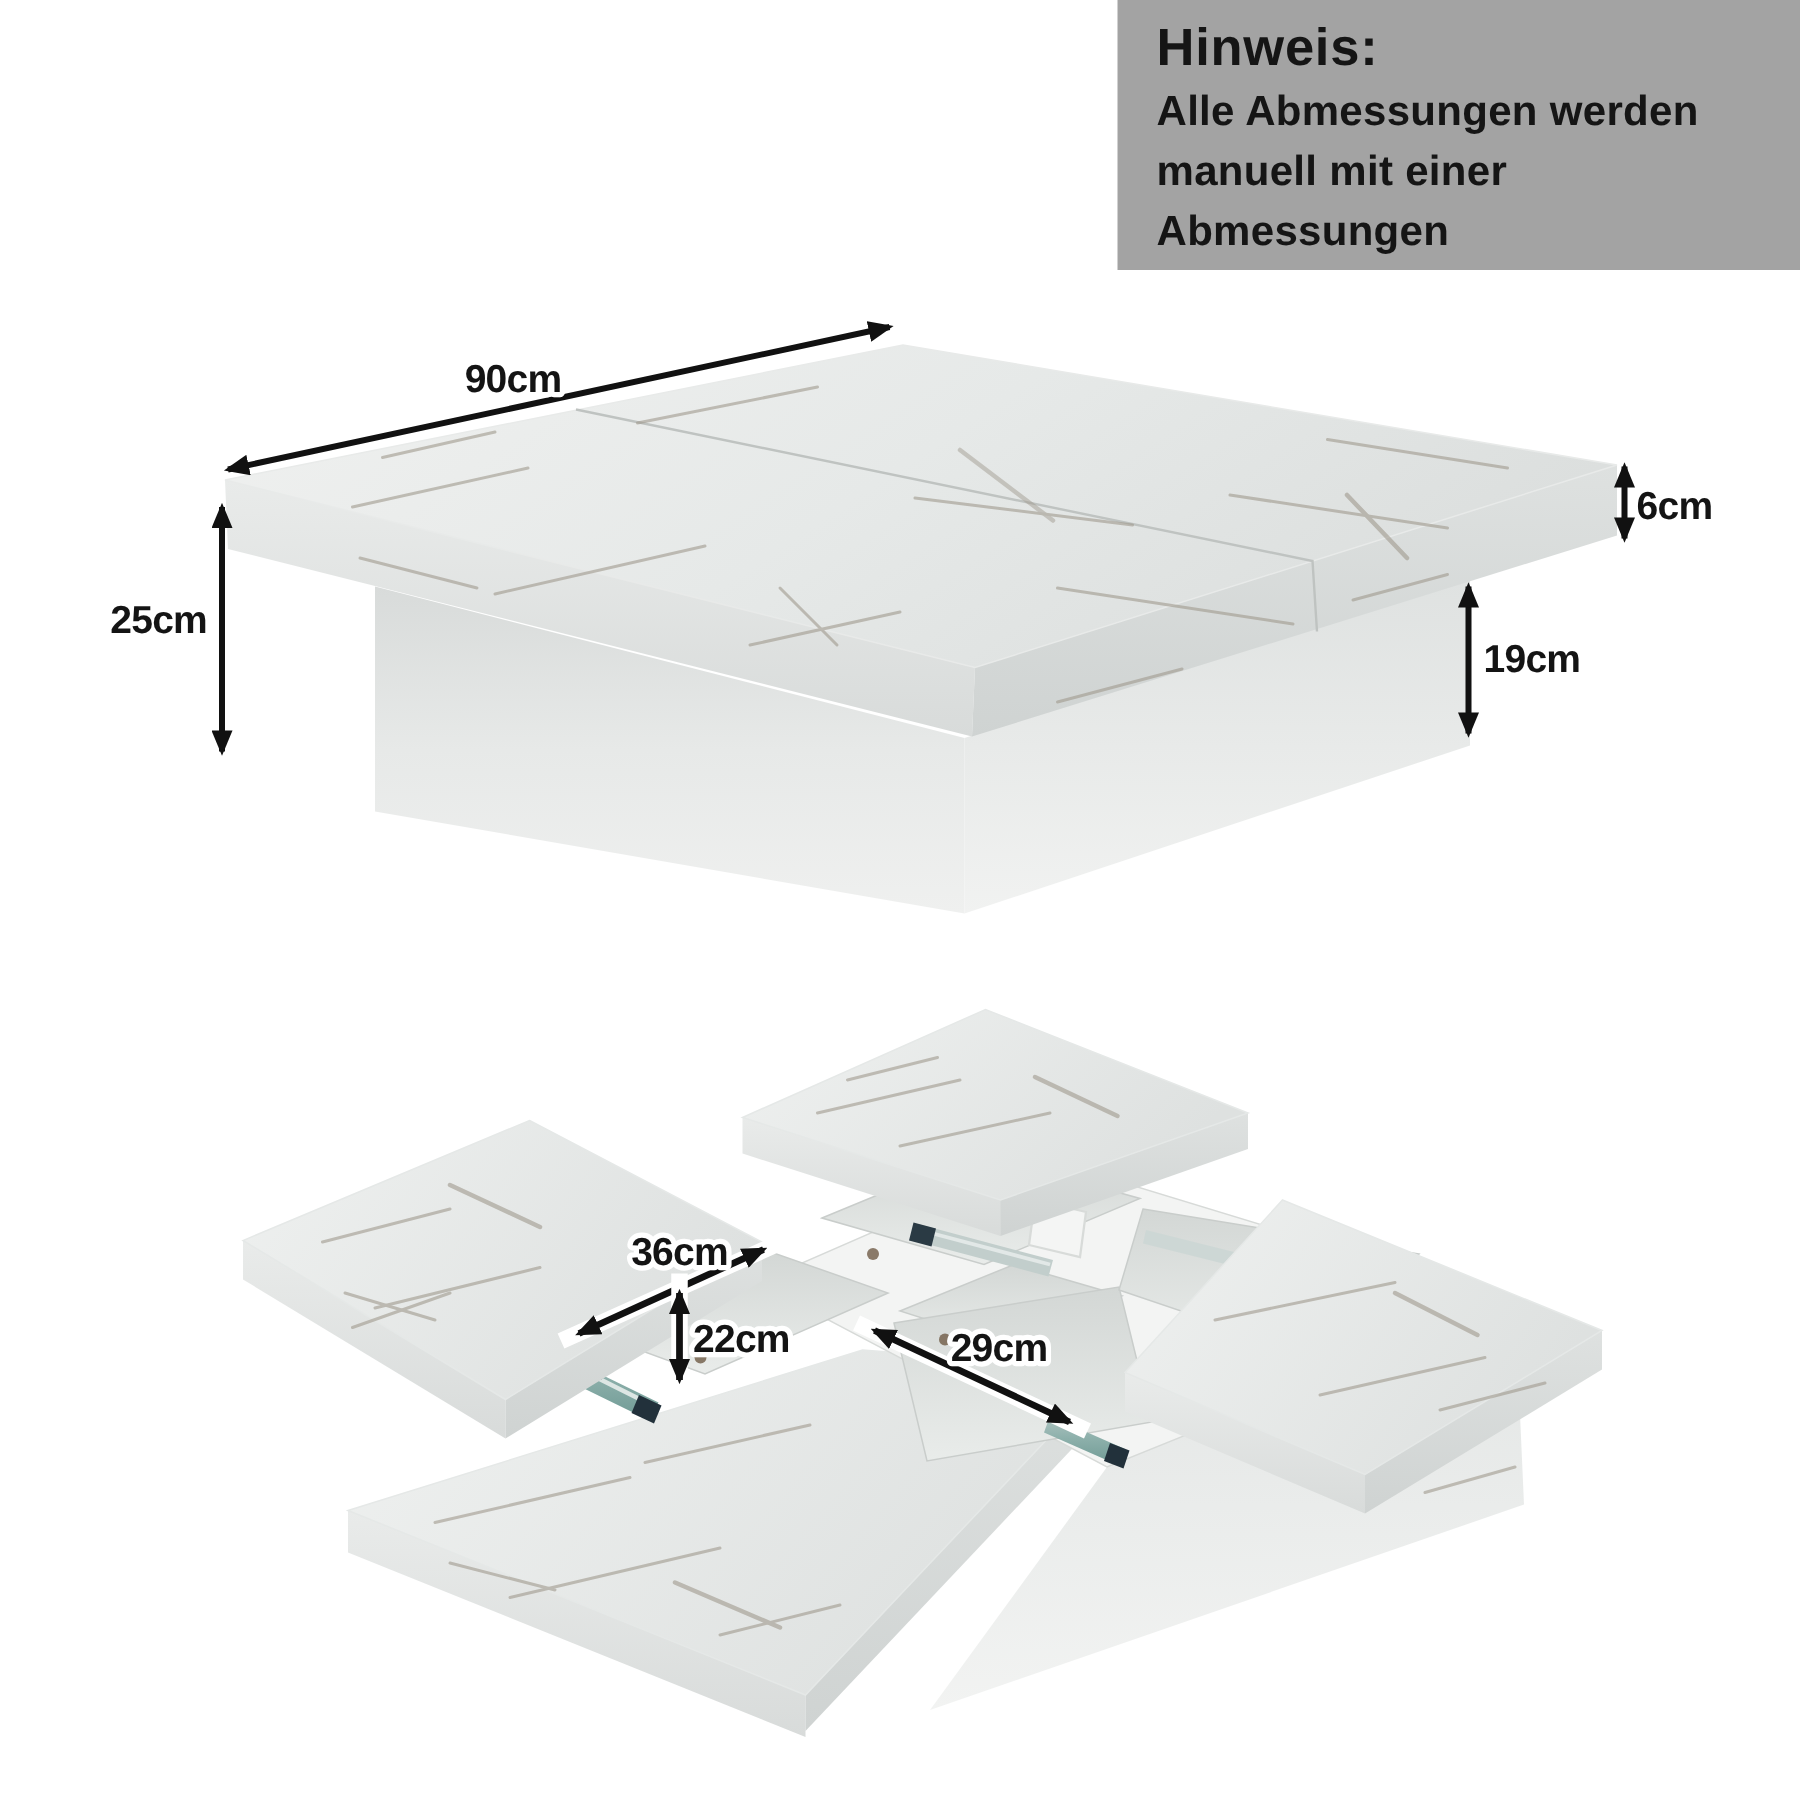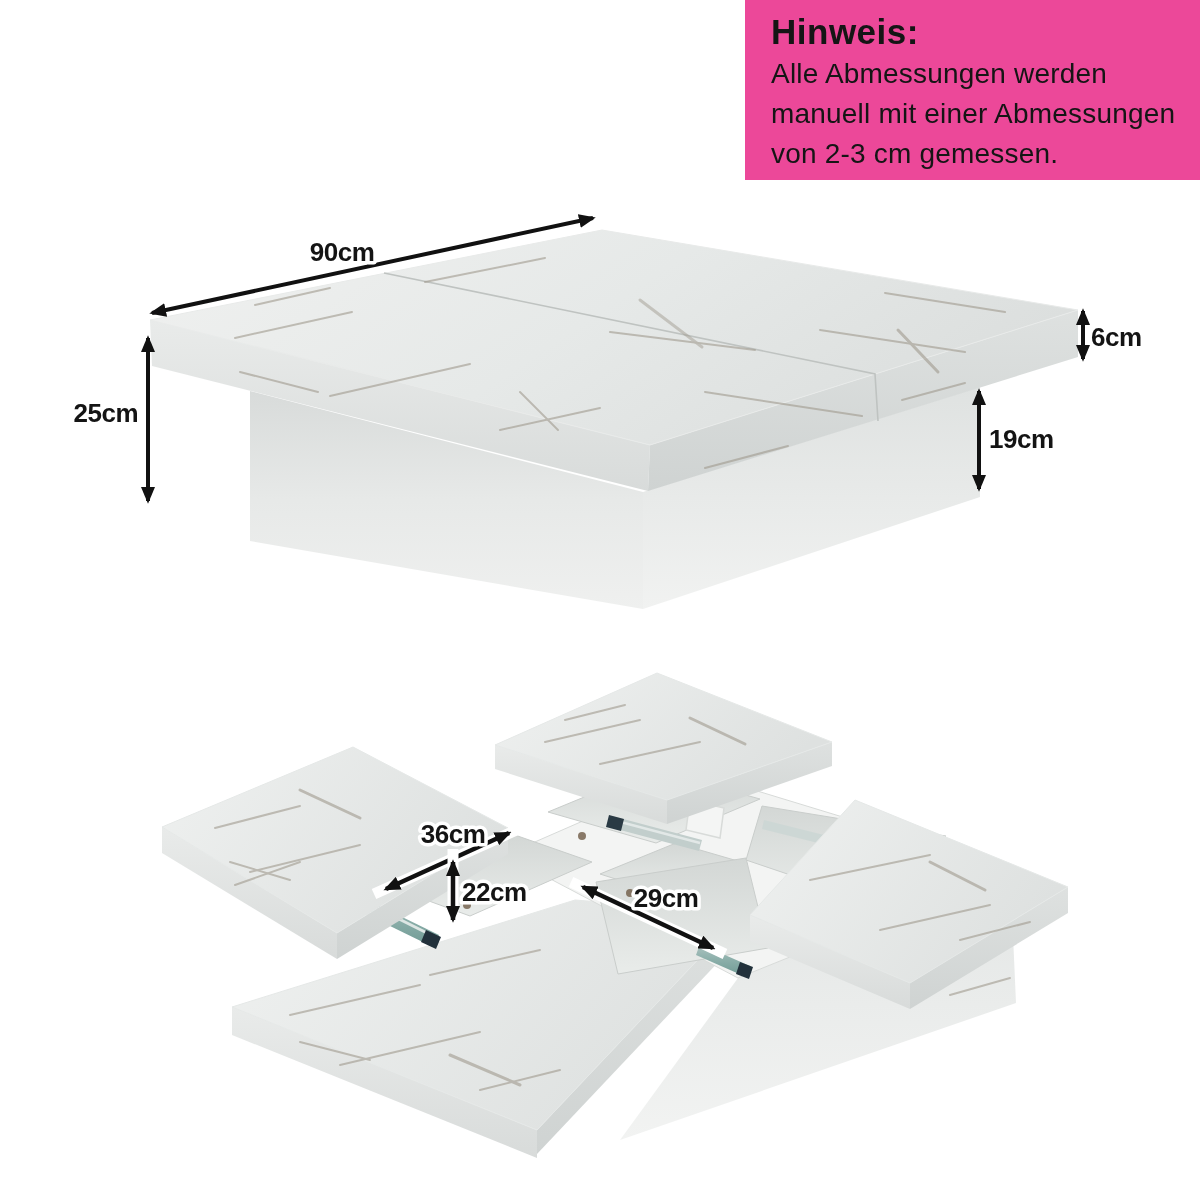--- a/index.html
+++ b/index.html
@@ -3,24 +3,24 @@
 <meta charset="utf-8">
 <style>
   html,body{margin:0;padding:0;background:#ffffff;}
   .canvas{
     position:relative;width:1200px;height:1200px;background:#ffffff;overflow:hidden;
     font-family:"Liberation Sans", sans-serif;
   }
   .scene{position:absolute;left:0;top:0;width:1200px;height:1200px;}
   .note{
     position:absolute;left:745px;top:0;width:455px;height:180px;
-    background:#ec4899;box-sizing:border-box;padding:10px 18px 0 26px;color:#151515;
+    background:#a3a3a3;box-sizing:border-box;padding:10px 18px 0 26px;color:#151515;
   }
   .note-title{font-size:35px;font-weight:700;line-height:44px;letter-spacing:.5px;}
-  .note-line{font-size:28px;font-weight:400;line-height:40px;letter-spacing:.2px;}
+  .note-line{font-size:28px;font-weight:700;line-height:40px;letter-spacing:.2px;}
   text.dim{
     font-family:"Liberation Sans",sans-serif;font-size:26px;font-weight:700;fill:#141414;
     paint-order:stroke;stroke:#ffffff;stroke-width:7px;stroke-linejoin:round;letter-spacing:-0.5px;
   }
 </style>
 </head>
 <body>
 
 <div class="canvas">
 
@@ -209,16 +209,15 @@
         <text class="dim" x="462" y="901" text-anchor="start">22cm</text>
         <text class="dim" x="666" y="907" text-anchor="middle">29cm</text>
       </g>
     </g>
   </svg>
 
   <div class="note">
     <div class="note-title">Hinweis:</div>
     <div class="note-line">Alle Abmessungen werden</div>
     <div class="note-line">manuell mit einer Abmessungen</div>
-    <div class="note-line">von 2-3 cm gemessen.</div>
   </div>
 
 </div>
 
 </body></html>

